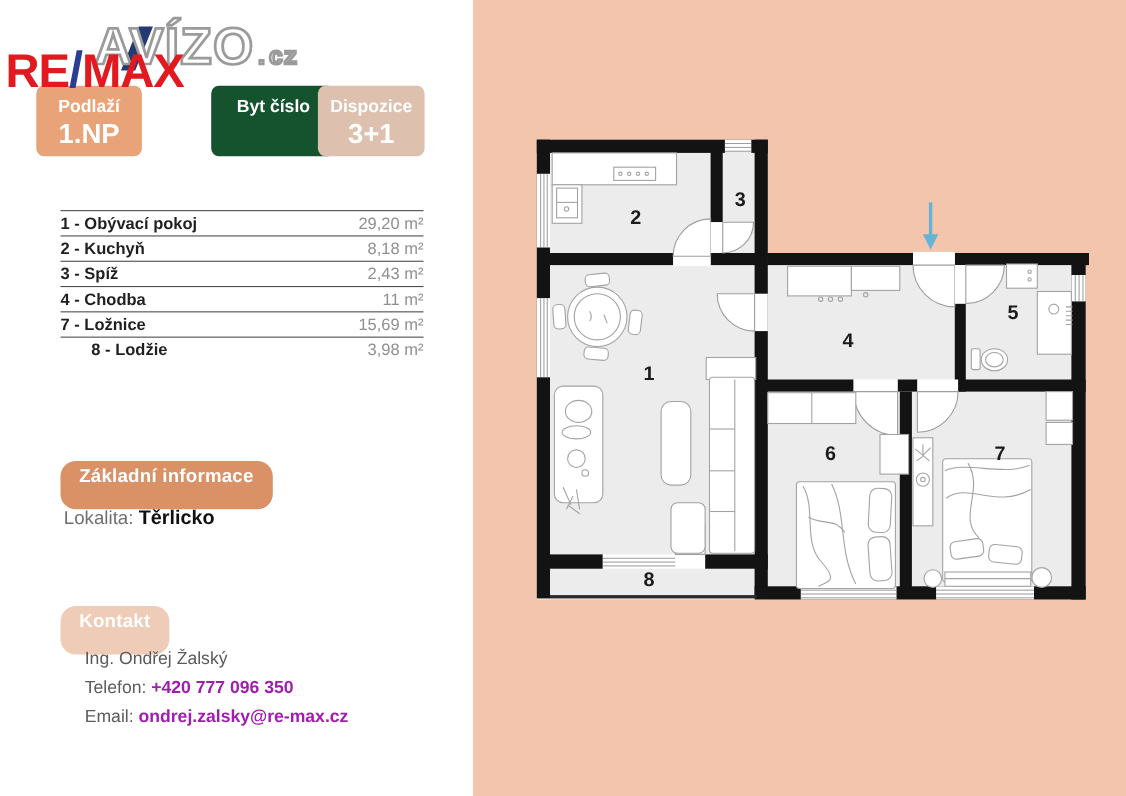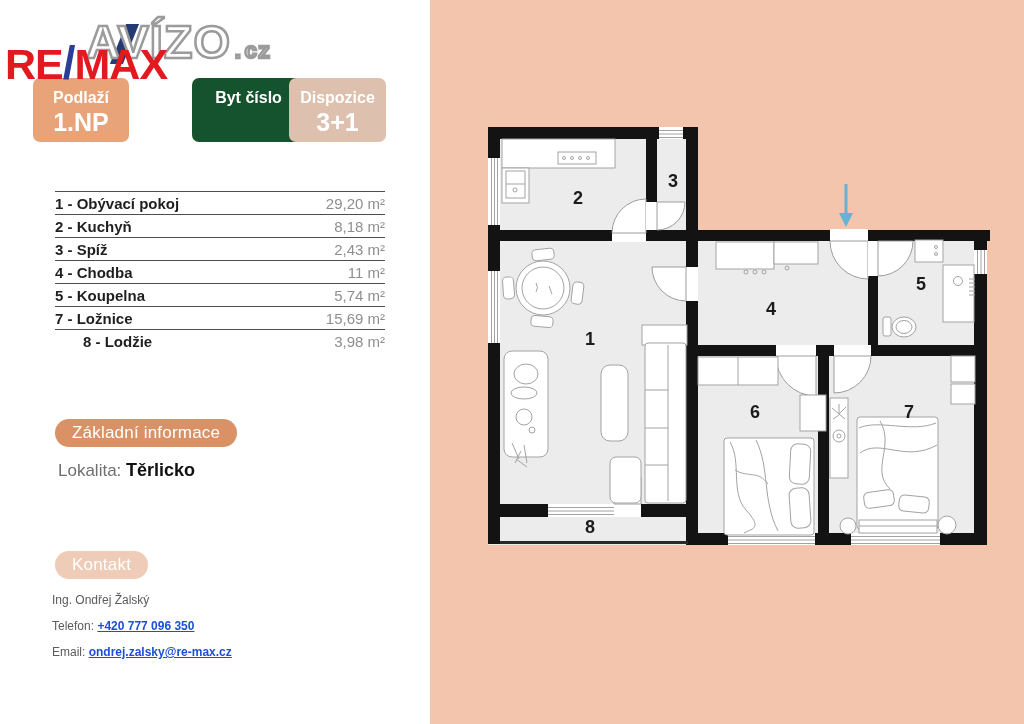--- a/index.html
+++ b/index.html
@@ -32,28 +32,28 @@
 
   
   .room-table{position:absolute;left:55px;top:191px;width:330px;border-top:1px solid #4d4d4d;}
   .room-row{display:flex;justify-content:space-between;align-items:center;
             height:22px;border-bottom:1px solid #4d4d4d;}
   .room-row .n{font-size:15px;font-weight:700;color:#1f1f1f;}
   .room-row .a{font-size:15px;color:#8f8f8f;}
   .room-row:last-child{border-bottom:none;margin-left:28px;}
 
   
-  .pill{position:absolute;height:28px;line-height:28px;border-radius:14px;
-        color:#ffffff;font-size:17px;font-weight:400;padding:0 17px;letter-spacing:.2px;}
+  .pill{position:absolute;height:44px;line-height:28px;border-radius:14px;
+        color:#ffffff;font-size:17px;font-weight:700;padding:0 17px;letter-spacing:.2px;}
   #pill-basic{left:55px;top:419px;background:#da9166;}
   #pill-contact{left:55px;top:551px;background:#efccb7;}
   .lokalita{position:absolute;left:58px;top:460px;font-size:17px;color:#6f6f6f;}
   .lokalita b{font-size:18px;color:#101010;}
-  .contact{position:absolute;left:52px;top:587px;font-size:12px;color:#5b5b5b;line-height:26px;}
-  .contact b{color:#1d4ed8;text-decoration:underline;}
+  .contact{position:absolute;left:77px;top:587px;font-size:16px;color:#5b5b5b;line-height:26px;}
+  .contact b{color:#a21caf;}
 </style>
 </head>
 <body>
 
 <div id="stage">
 
   <div class="avizo-accent"></div>
   <div class="logo-avizo"><span>AVÍZO</span><span class="tld">.cz</span></div>
   <div class="logo-remax"><span>RE</span><span class="slash">/</span><span>MAX</span></div>
 
@@ -79,24 +79,20 @@
         <span class="n">2 - Kuchyň</span>
         <span class="a">8,18 m²</span>
       </div>
     <div class="room-row">
         <span class="n">3 - Spíž</span>
         <span class="a">2,43 m²</span>
       </div>
     <div class="room-row">
         <span class="n">4 - Chodba</span>
         <span class="a">11 m²</span>
-      </div>
-    <div class="room-row">
-        <span class="n">5 - Koupelna</span>
-        <span class="a">5,74 m²</span>
       </div>
     <div class="room-row">
         <span class="n">7 - Ložnice</span>
         <span class="a">15,69 m²</span>
       </div>
     <div class="room-row">
         <span class="n">8 - Lodžie</span>
         <span class="a">3,98 m²</span>
       </div>
   </div>

